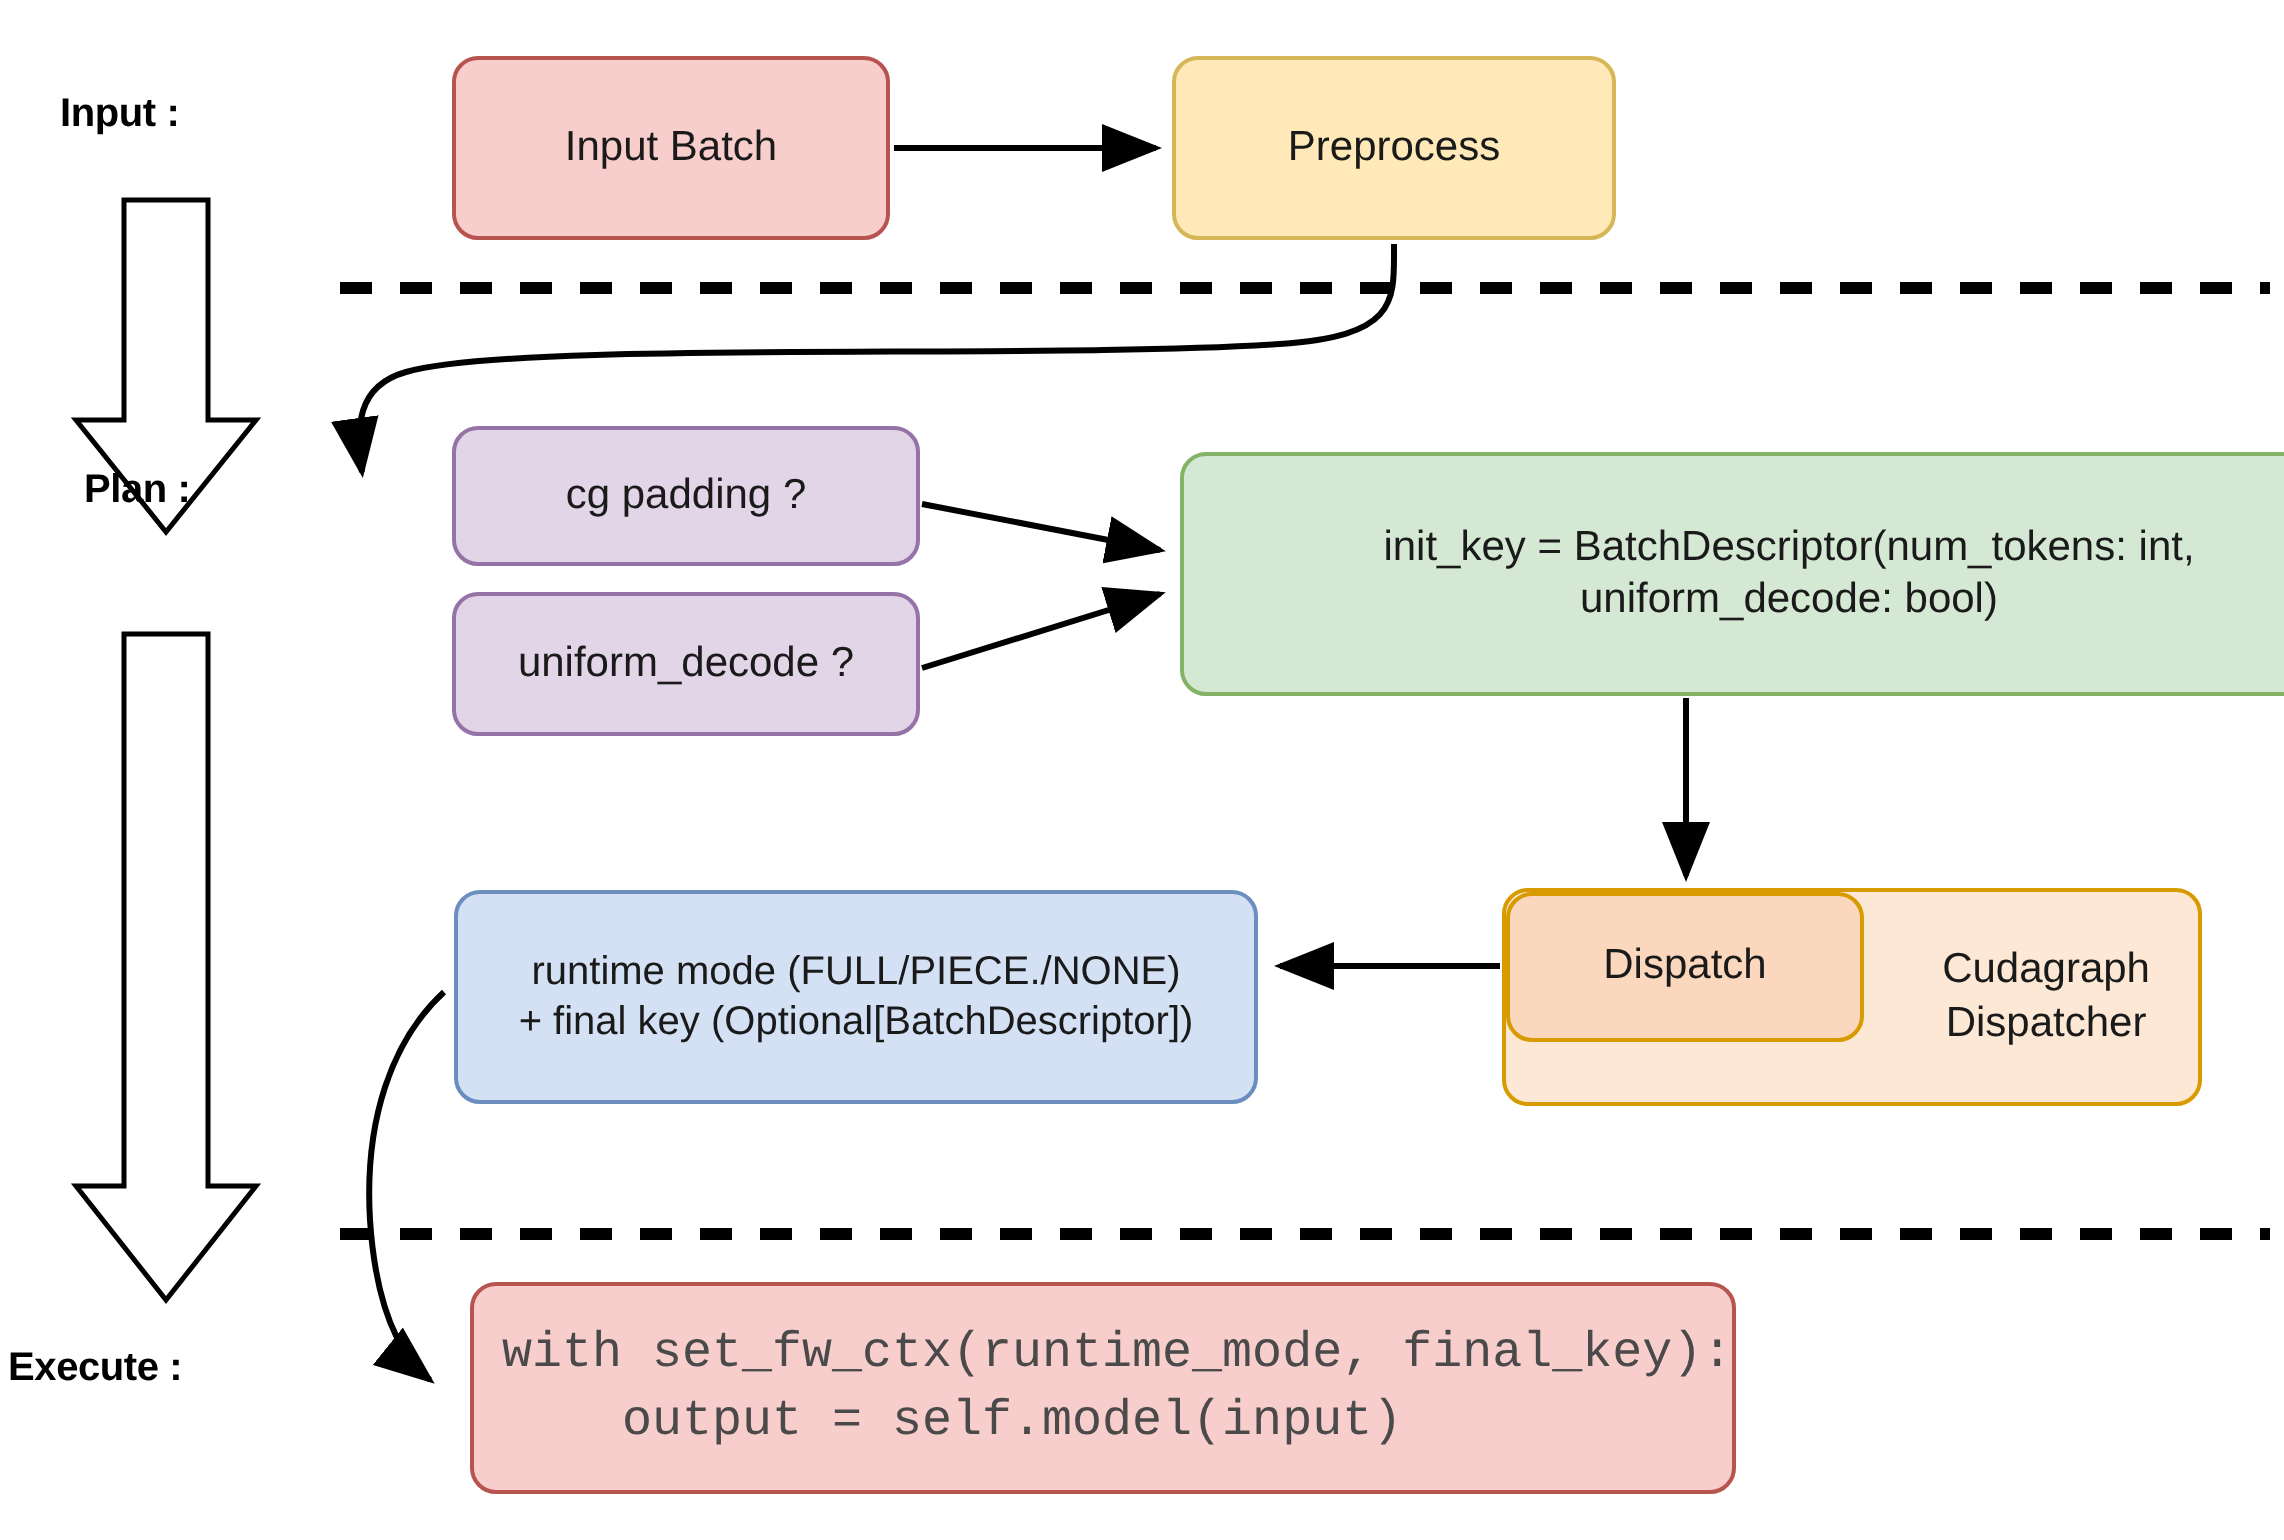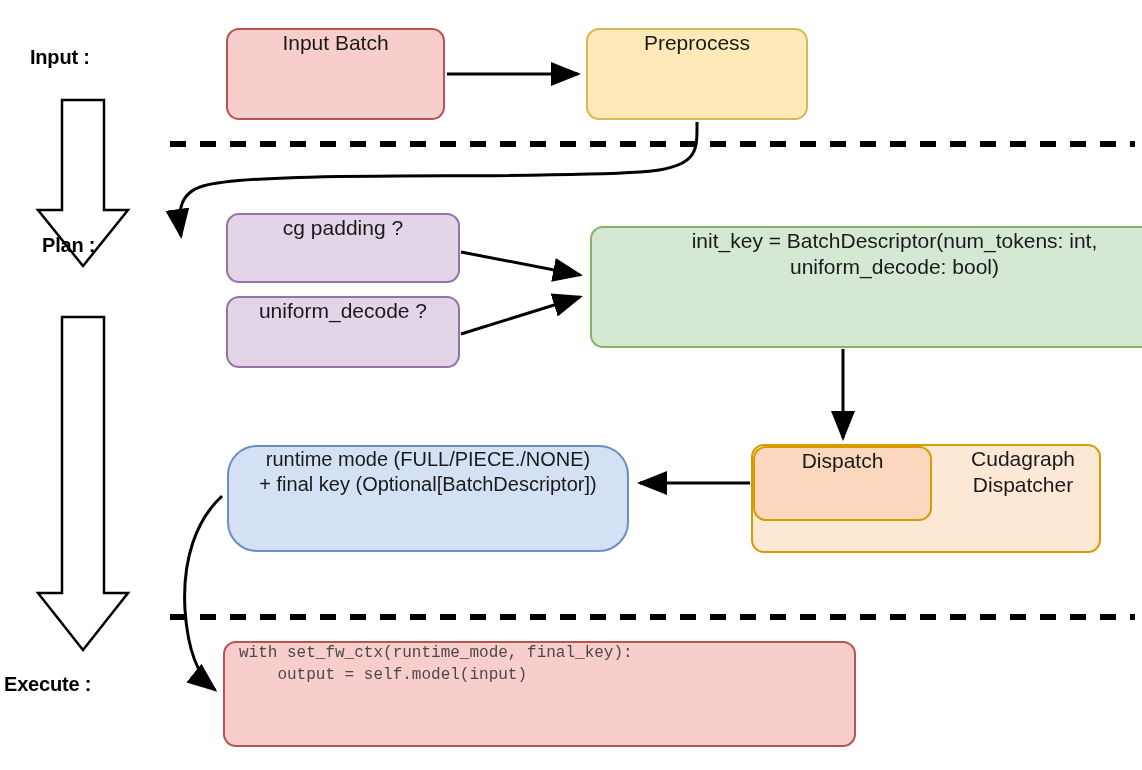--- a/index.html
+++ b/index.html
@@ -30,39 +30,40 @@
     font-size: 20px;
     color: #000000;
     white-space: nowrap;
     letter-spacing: -0.2px;
   }
   .node {
     position: absolute;
     box-sizing: border-box;
     border-radius: 13px;
     display: flex;
-    align-items: flex-start;
+    align-items: center;
     justify-content: center;
     text-align: center;
     font-family: "Liberation Sans", sans-serif;
     font-size: 21px;
     line-height: 1.24;
     color: #1a1a1a;
     border-width: 2px;
     border-style: solid;
   }
   .node.code {
     font-family: "Liberation Mono", monospace;
-    font-size: 16px;
+    font-size: 25px;
     line-height: 1.35;
     justify-content: flex-start;
     text-align: left;
     white-space: pre;
     padding-left: 14px;
     color: #4a4a4a;
+    margin-left: 12px;
   }
   .node-text { display: block; white-space: pre-line; }
   .node-text.pre { white-space: pre; }
 </style>
 </head>
 <body>
 
 <div id="canvas">
 
   <svg class="svg-layer" viewBox="0 0 1142 770">
@@ -149,21 +150,21 @@
   <div class="node" style="left:751px; top:444px; width:350px; height:109px; background:#fce8d5; border-color:#d79b00;
               justify-content:flex-end; padding-right:24px;">
     <span class="node-text">Cudagraph
 Dispatcher</span>
   </div>
 
   <div class="node" style="left:753px; top:446px; width:179px; height:75px; background:#fad7bd; border-color:#d79b00;">
     <span class="node-text">Dispatch</span>
   </div>
 
-  <div class="node" style="left:227px; top:445px; width:402px; height:107px; background:#d4e1f5; border-color:#6c8ebf; font-size:20px;border-radius:30px;">
+  <div class="node" style="left:227px; top:445px; width:402px; height:107px; background:#d4e1f5; border-color:#6c8ebf; font-size:20px;">
     <span class="node-text">runtime mode (FULL/PIECE./NONE)
 + final key (Optional[BatchDescriptor])</span>
   </div>
 
   <div class="node code" style="left:223px; top:641px; width:633px; height:106px; background:#f8cecc; border-color:#b85450;">
     <span class="node-text pre">with set_fw_ctx(runtime_mode, final_key):
     output = self.model(input)</span>
   </div>
 
 </div>

